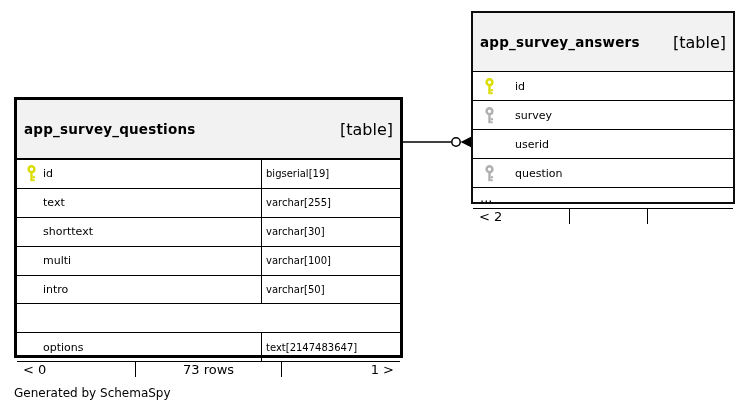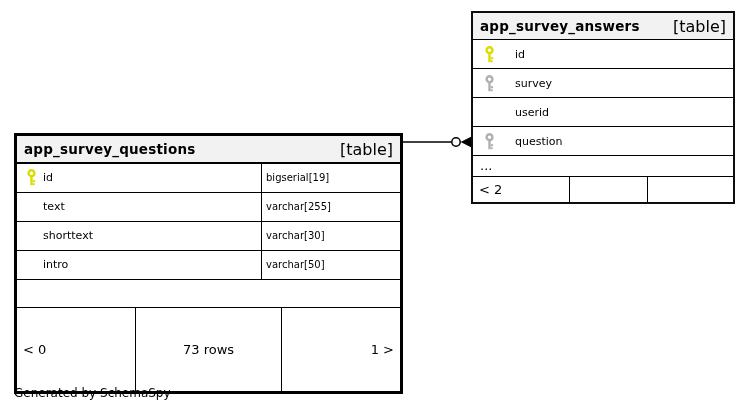--- a/index.html
+++ b/index.html
@@ -6,26 +6,26 @@
   body{
     width:749px;height:415px;position:relative;overflow:hidden;
     background:#ffffff;
     font-family:"DejaVu Sans","Liberation Sans",sans-serif;
     color:#000;
   }
   .tbox{
     position:absolute;background:#fff;box-sizing:border-box;
     display:flex;flex-direction:column;
   }
-  #tbl-questions{left:14px;top:97px;width:389px;height:261px;border:3px solid #000;margin-top:36px;}
+  #tbl-questions{left:14px;top:97px;width:389px;height:261px;border:3px solid #000;}
   #tbl-answers{left:471px;top:11px;width:264px;height:193px;border:2px solid #0d0d0d;}
   .thead{
     height:26px;flex:0 0 26px;background:#f2f2f2;border-bottom:2px solid #000;
     display:flex;align-items:center;justify-content:space-between;
-    padding:0 7px;font-size:13.5px;
+    padding:16px 7px;font-size:13.5px;
   }
   #tbl-answers .thead{border-bottom-width:1.5px;}
   .ttitle{font-weight:bold;letter-spacing:0.2px;}
   .tbadge{font-weight:normal;font-size:16px;}
   .qrow{flex:0 0 28.9px;height:28.9px;display:flex;border-bottom:1.4px solid #000;box-sizing:border-box;}
   .ncell{width:245px;flex:0 0 245px;border-right:1.4px solid #000;display:flex;align-items:center;box-sizing:border-box;}
   .kslot{width:17px;flex:0 0 17px;margin-left:9px;display:flex;align-items:center;}
   .cname{font-size:11px;}
   .tcell{flex:1;display:flex;align-items:center;padding-left:4px;font-size:10px;}
   .arow{flex:0 0 29px;height:29px;display:flex;align-items:center;border-bottom:1.4px solid #000;box-sizing:border-box;}
@@ -93,32 +93,46 @@
   </div>
 
   <div class="qrow">
     <div class="ncell">
       <span class="kslot"></span>
       <span class="cname">shorttext</span>
     </div>
     <div class="tcell">varchar[30]</div>
   </div>
 
+  <div class="qrow">
+    <div class="ncell">
+      <span class="kslot"></span>
+      <span class="cname">multi</span>
+    </div>
+    <div class="tcell">varchar[100]</div>
+  </div>
 
   <div class="qrow">
     <div class="ncell">
       <span class="kslot"></span>
       <span class="cname">intro</span>
     </div>
     <div class="tcell">varchar[50]</div>
   </div>
 
   <div class="qrow">
   </div>
 
+  <div class="qrow">
+    <div class="ncell">
+      <span class="kslot"></span>
+      <span class="cname">options</span>
+    </div>
+    <div class="tcell">text[2147483647]</div>
+  </div>
 
   <div class="tfoot">
     <div class="fcell fc-l">&lt; 0</div>
     <div class="fcell fc-c">73 rows</div>
     <div class="fcell fc-r">1 &gt;</div>
   </div>
 </div>
 
 <div class="tbox" id="tbl-answers">
   <div class="thead">

